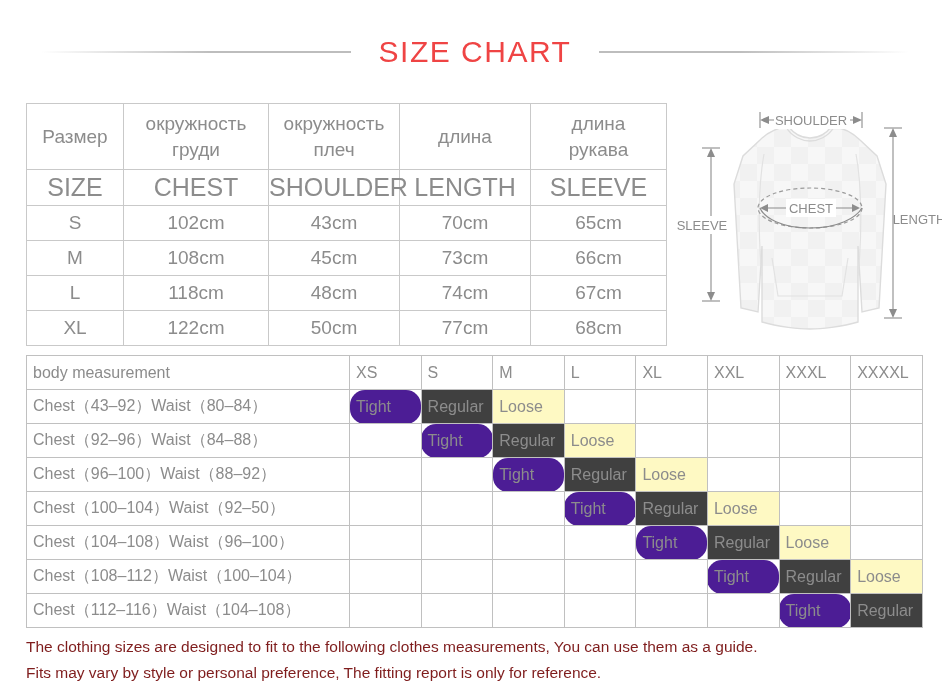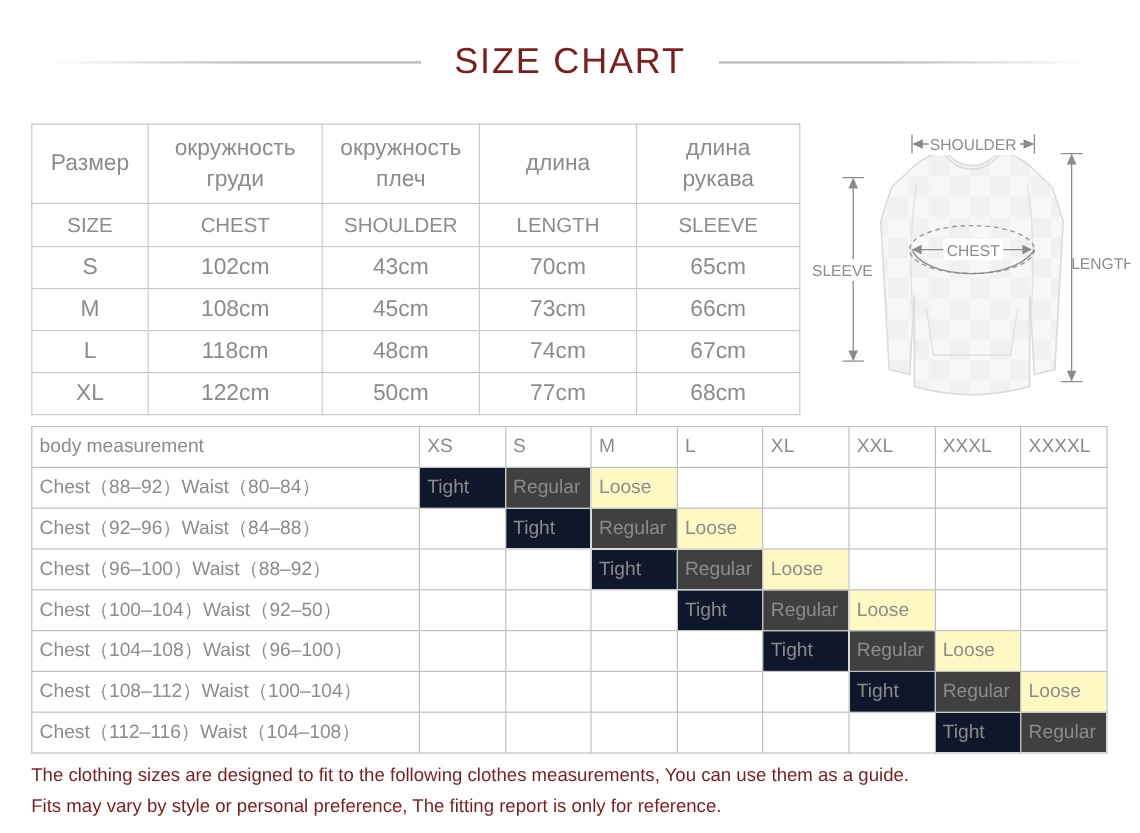--- a/index.html
+++ b/index.html
@@ -35,21 +35,21 @@
     width: 310px;
     background: linear-gradient(to right, rgba(190,190,190,0) 0%, #bdbdbd 55%, #bdbdbd 100%);
   }
   .rule-right {
     width: 310px;
     background: linear-gradient(to left, rgba(190,190,190,0) 0%, #bdbdbd 55%, #bdbdbd 100%);
   }
   .page-title {
     font-size: 30px;
     letter-spacing: 1.5px;
-    color: #7f1d1d;
+    color: #ef4444;
     font-weight: 400;
     white-space: nowrap;
     padding: 0 28px;
   }
 
   
   .size-table {
     position: absolute;
     left: 26px;
     top: 103px;
@@ -65,21 +65,21 @@
     font-size: 19px;
     padding: 0;
     height: 34px;
   }
   .size-table tr.hdr-ru td {
     height: 65px;
     font-size: 19px;
     line-height: 25px;
   }
   .size-table tr.hdr-en td {
-    font-size: 17px;
+    font-size: 25px;
     height: 35px;
   }
   .size-table col.c0 { width: 97px; }
   .size-table col.c1 { width: 145px; }
   .size-table col.c2 { width: 131px; }
   .size-table col.c3 { width: 131px; }
   .size-table col.c4 { width: 136px; }
   .ru-two { display: block; line-height: 26px; }
 
   
@@ -110,21 +110,21 @@
     font-weight: 400;
     color: #8c8c8c;
     white-space: nowrap;
     overflow: hidden;
   }
   .fit-table col.label { width: 323px; }
   .fit-table col.sz { width: 71.6px; }
   .fit-table td.lbl { text-align: left; }
   .fit-table td.szhdr { text-align: left; }
   .fit-table td.cell { text-align: left; }
-  .cell-tight   { background: #0f172a; color: #8a8a8a; }
+  .cell-tight   { background: #4c1d95; color: #8a8a8a; border-radius: 15px; }
   .cell-regular { background: #404040; color: #8a8a8a; }
   .cell-loose   { background: #fef9c3; color: #ffffff; }
 
   
   .footer {
     position: absolute;
     left: 26px;
     top: 634px;
     width: 900px;
     font-size: 15.5px;
@@ -296,21 +296,21 @@
         <td class="szhdr">XS</td>
         <td class="szhdr">S</td>
         <td class="szhdr">M</td>
         <td class="szhdr">L</td>
         <td class="szhdr">XL</td>
         <td class="szhdr">XXL</td>
         <td class="szhdr">XXXL</td>
         <td class="szhdr">XXXXL</td>
       </tr>
       <tr>
-        <td class="lbl">Chest（88–92）Waist（80–84）</td>
+        <td class="lbl">Chest（43–92）Waist（80–84）</td>
         <td class="cell cell-tight">Tight</td>
         <td class="cell cell-regular">Regular</td>
         <td class="cell cell-loose">Loose</td>
         <td class="cell"></td>
         <td class="cell"></td>
         <td class="cell"></td>
         <td class="cell"></td>
         <td class="cell"></td>
       </tr>
       <tr>

